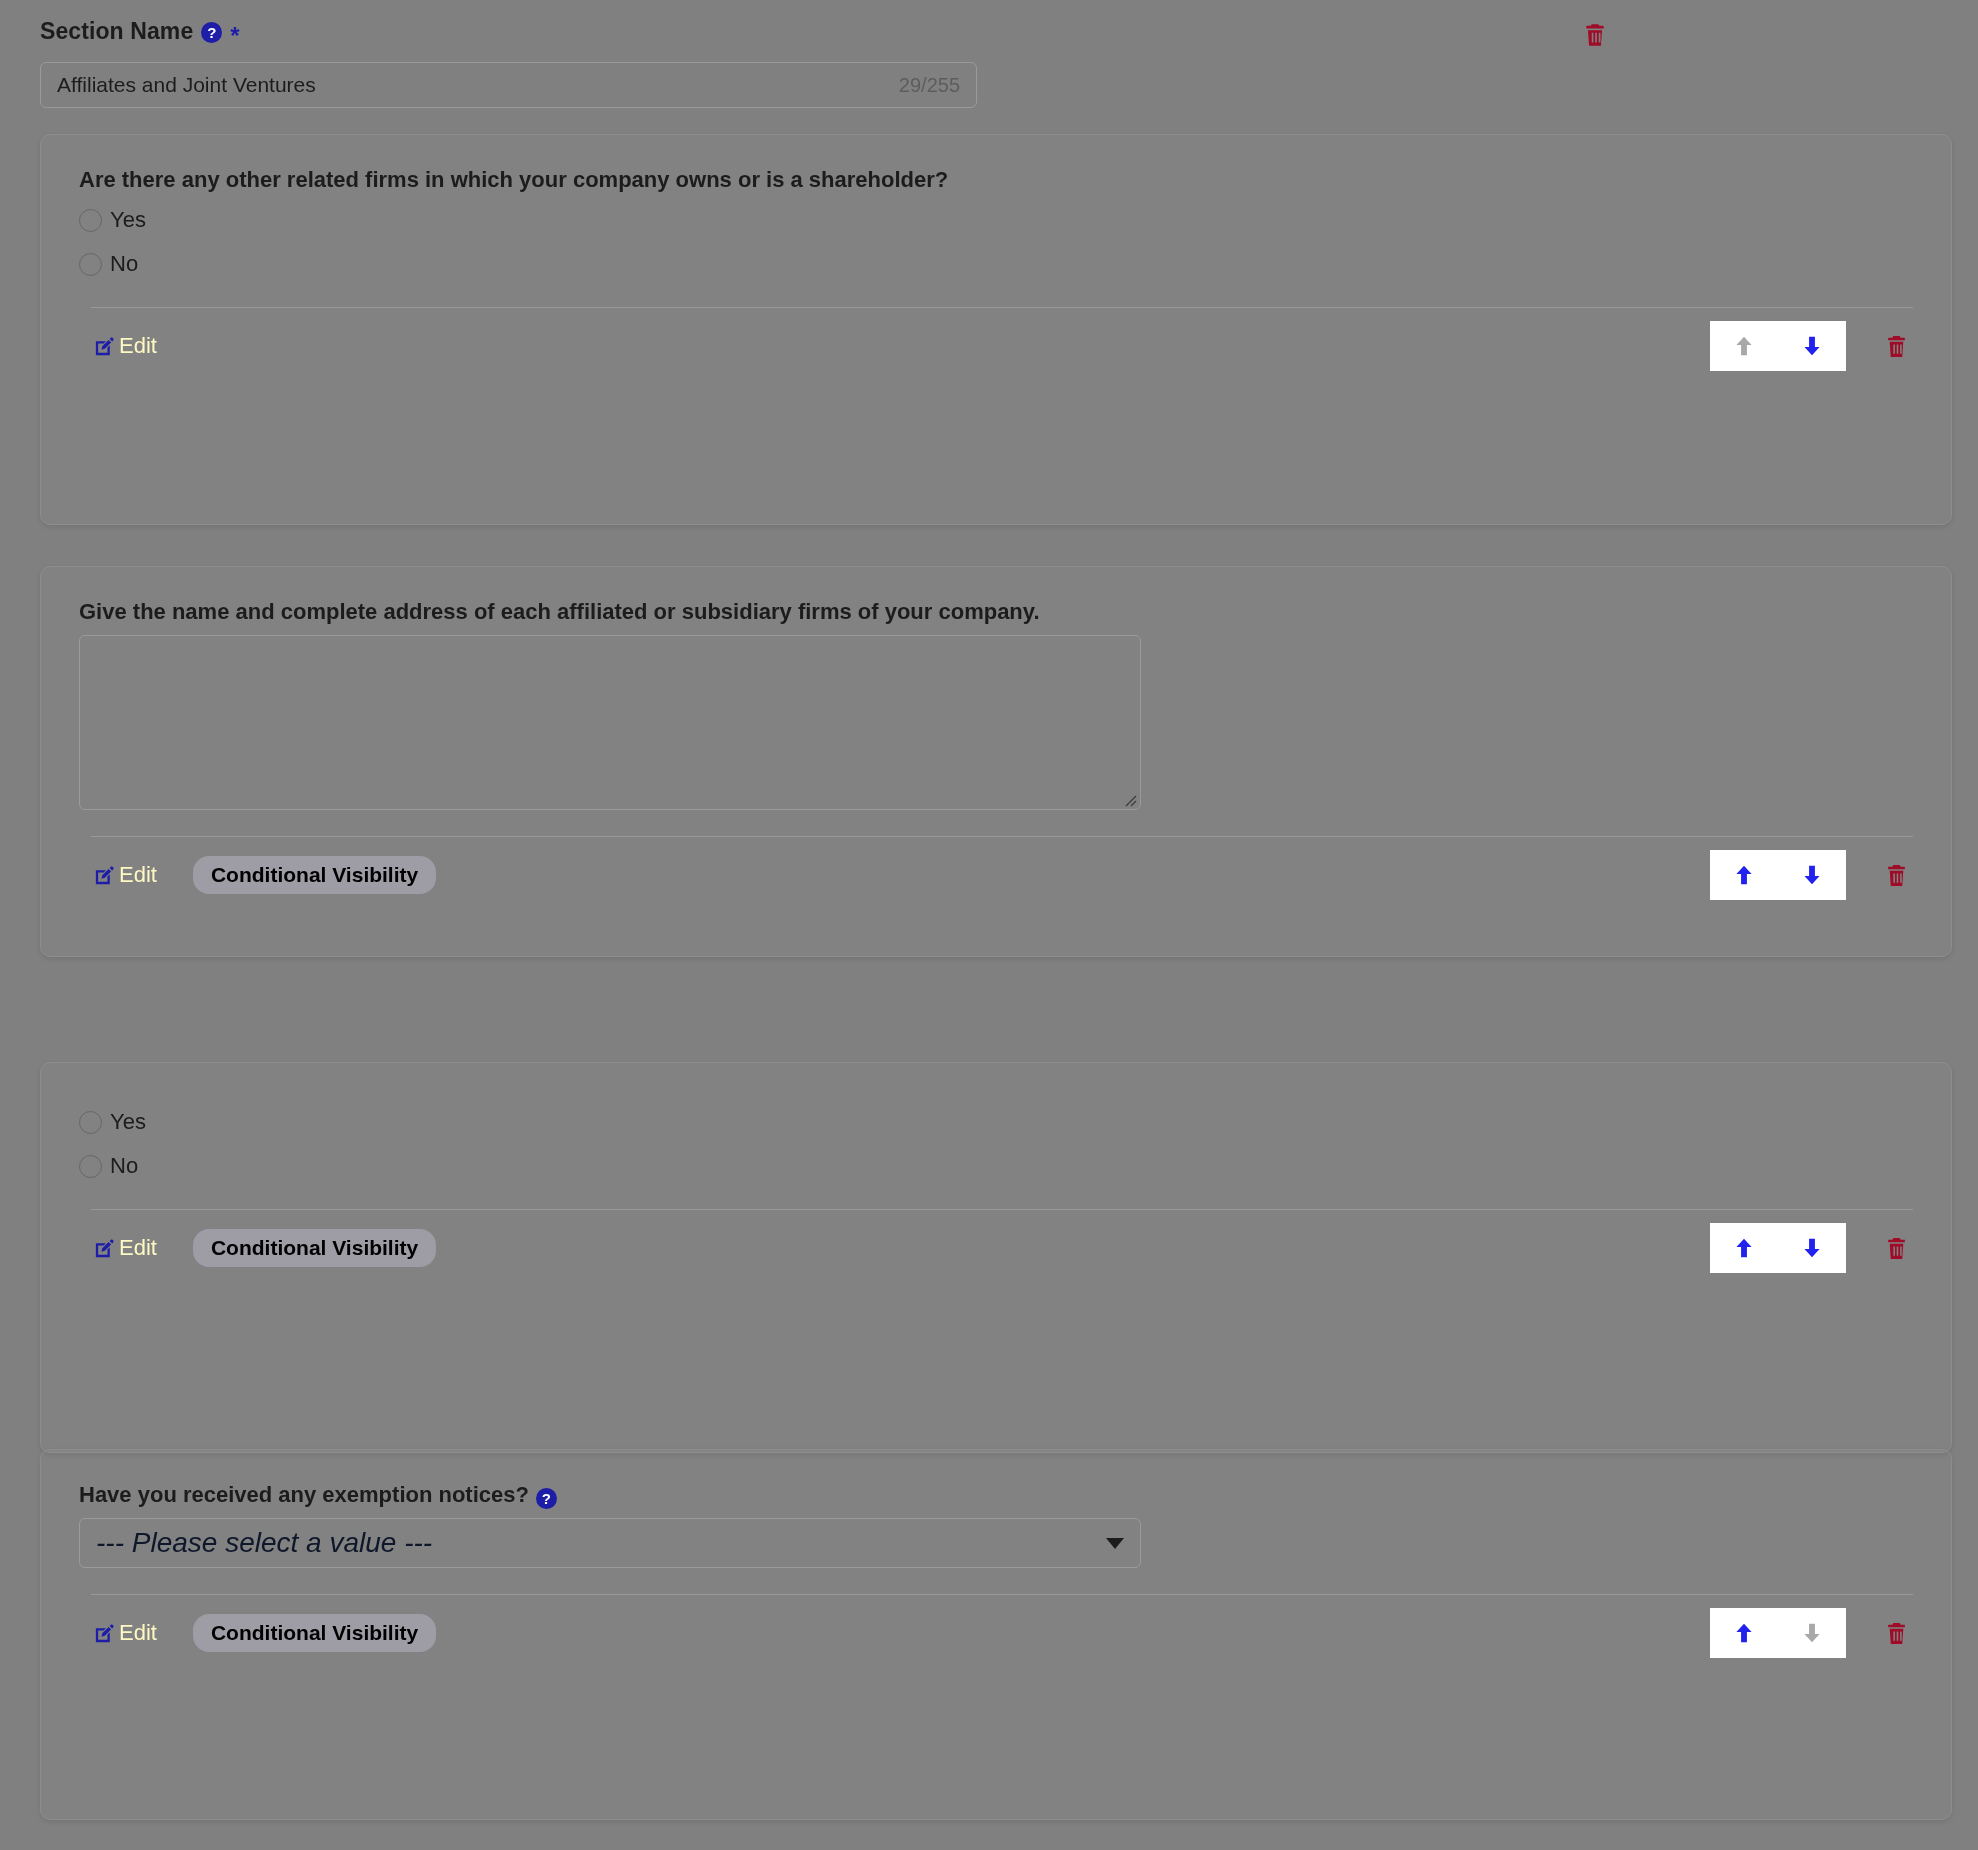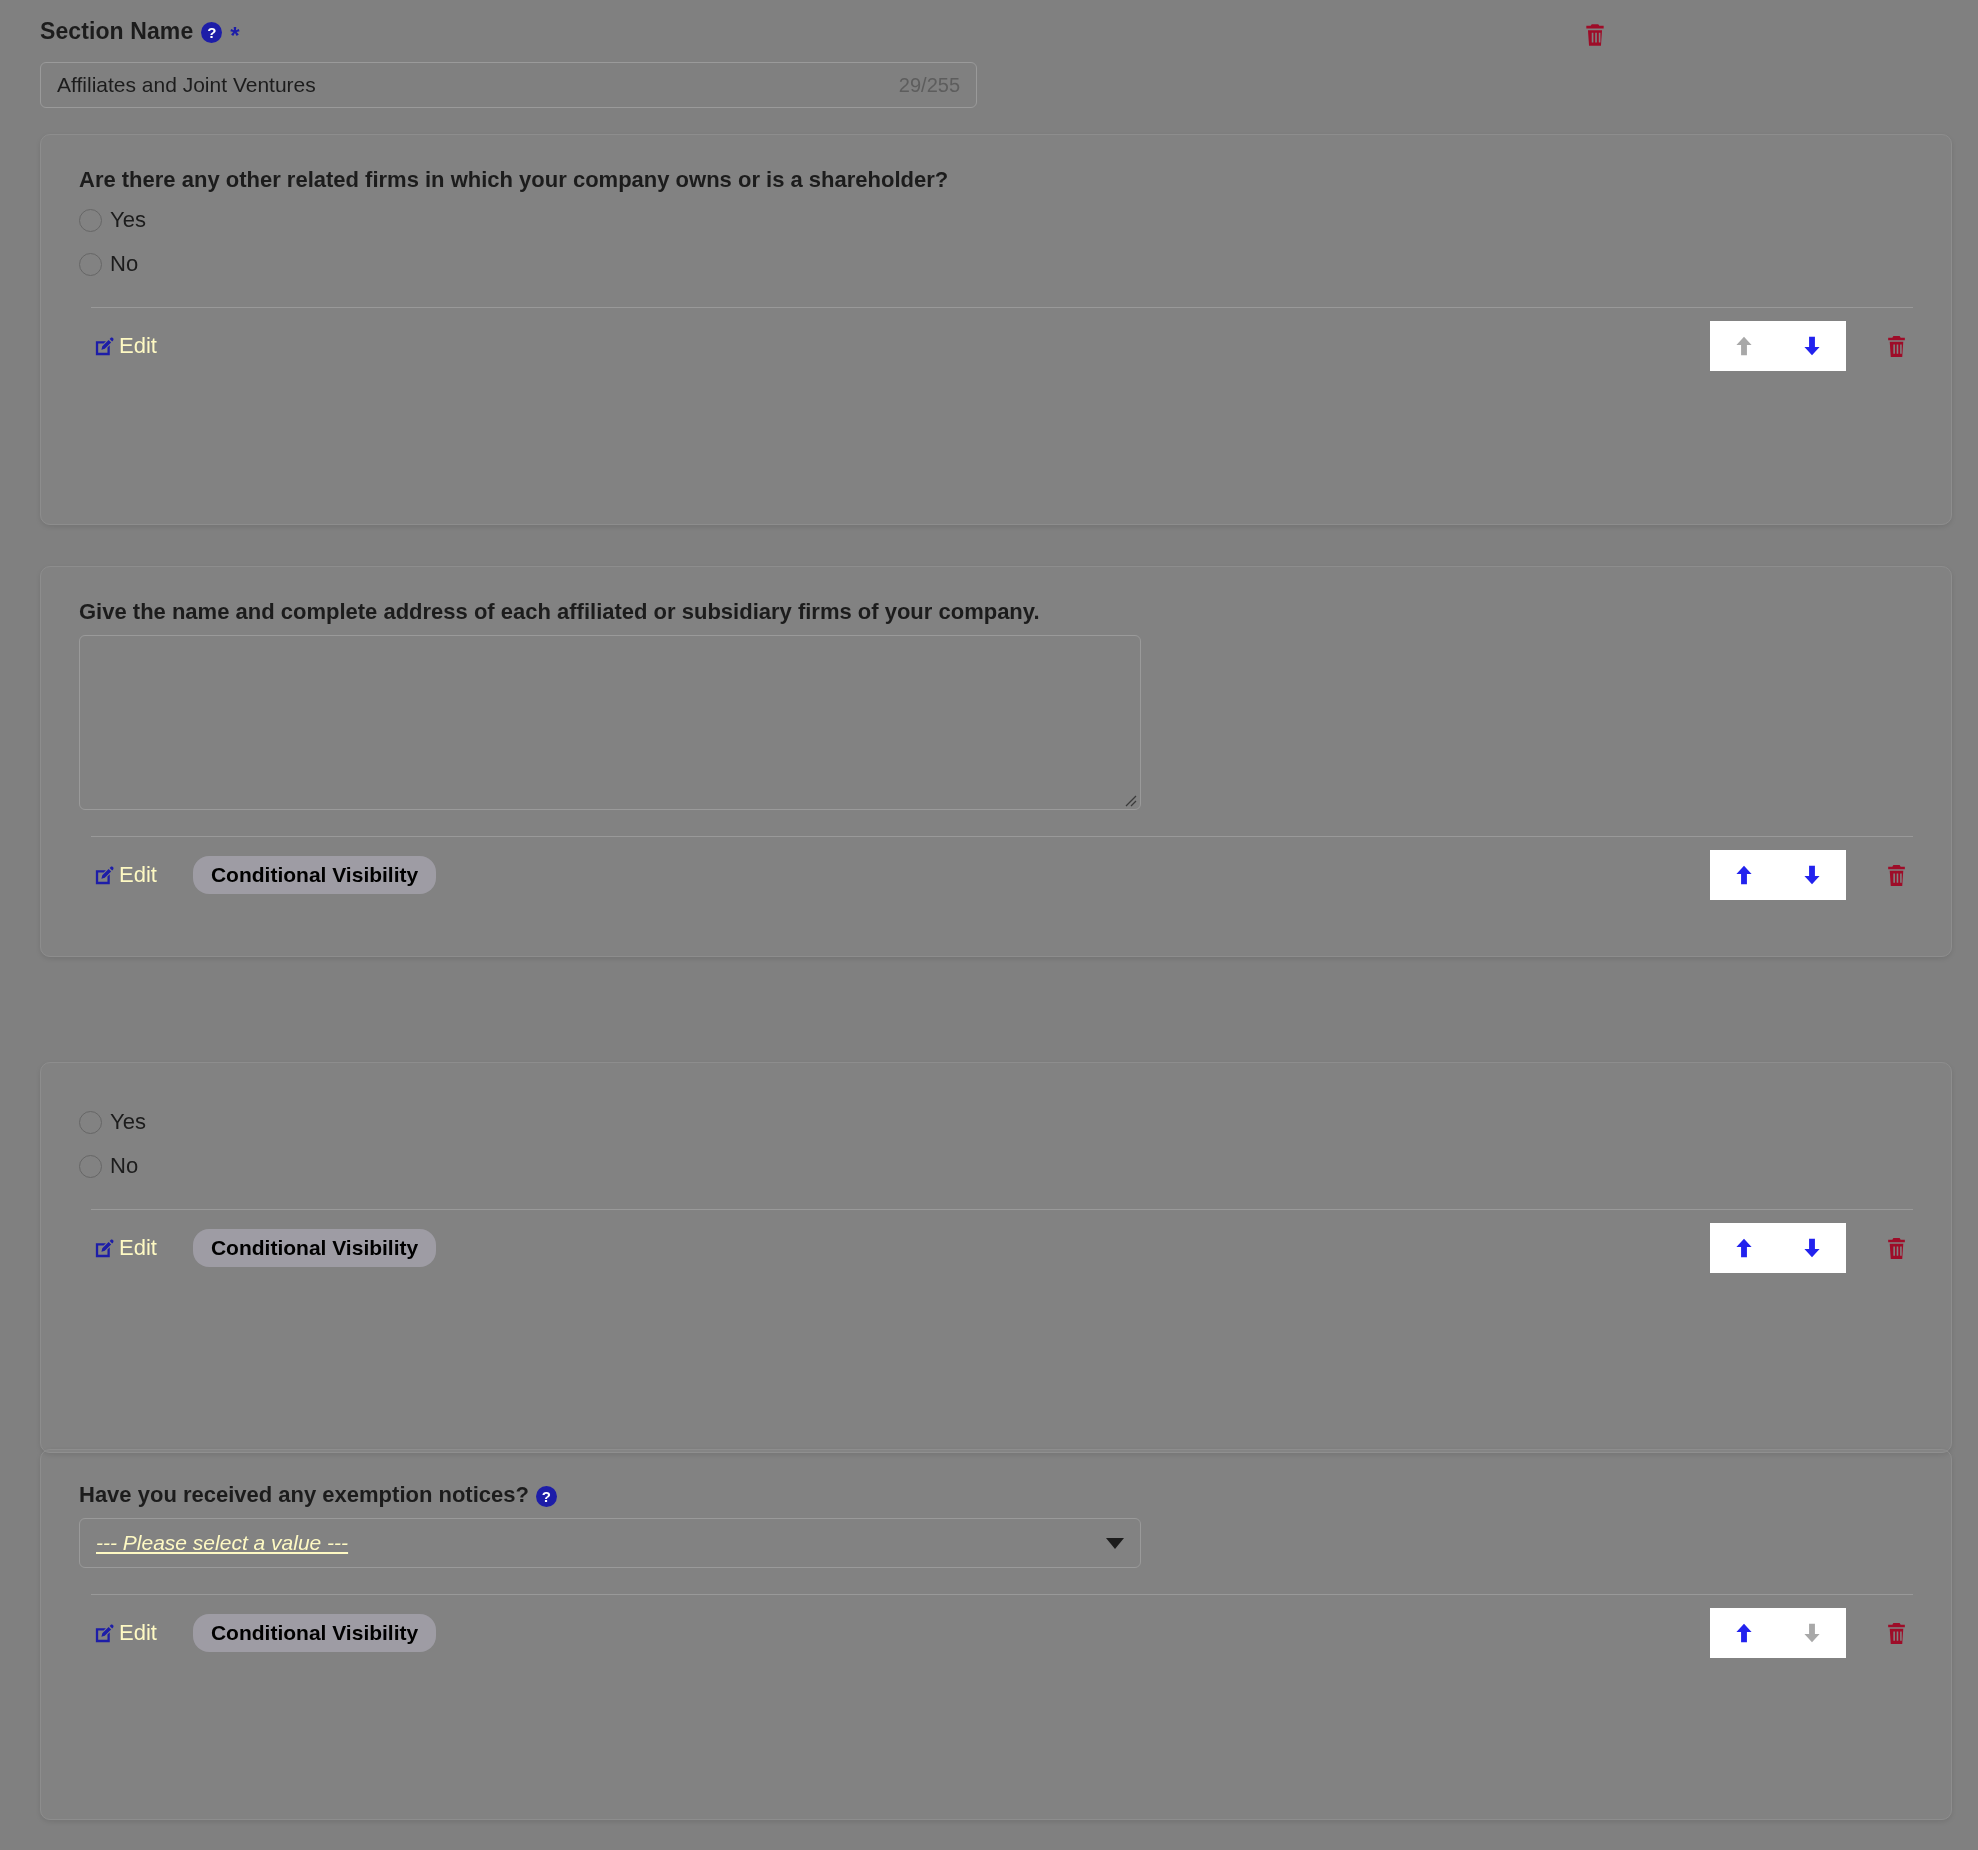--- a/index.html
+++ b/index.html
@@ -109,21 +109,21 @@
   .card-body {
     padding: 32px 38px 0 38px;
   }
 
   .question-title {
     font-size: 22px;
     font-weight: bold;
     color: #1c1c1c;
     margin: 0 0 8px 0;
     display: flex;
-    align-items: center;
+    align-items: flex-end;
     gap: 7px;
   }
 
   
   .radio-row {
     display: flex;
     align-items: center;
     gap: 8px;
     margin: 10px 0 0 0;
     height: 34px;
@@ -169,24 +169,23 @@
     border-radius: 6px;
     background: transparent;
     margin-top: 10px;
     display: flex;
     align-items: center;
     padding: 0 16px;
     cursor: pointer;
   }
   .select-placeholder {
     flex: 1;
-    font-size: 21px;
+    font-size: 28px;
     font-style: italic;
-    color: #fef9c3;
-    text-decoration: underline;
+    color: #0f172a;
   }
   .select-caret {
     width: 0; height: 0;
     border-left: 9px solid transparent;
     border-right: 9px solid transparent;
     border-top: 11px solid #1c1c1c;
   }
 
   
   .card-divider {

